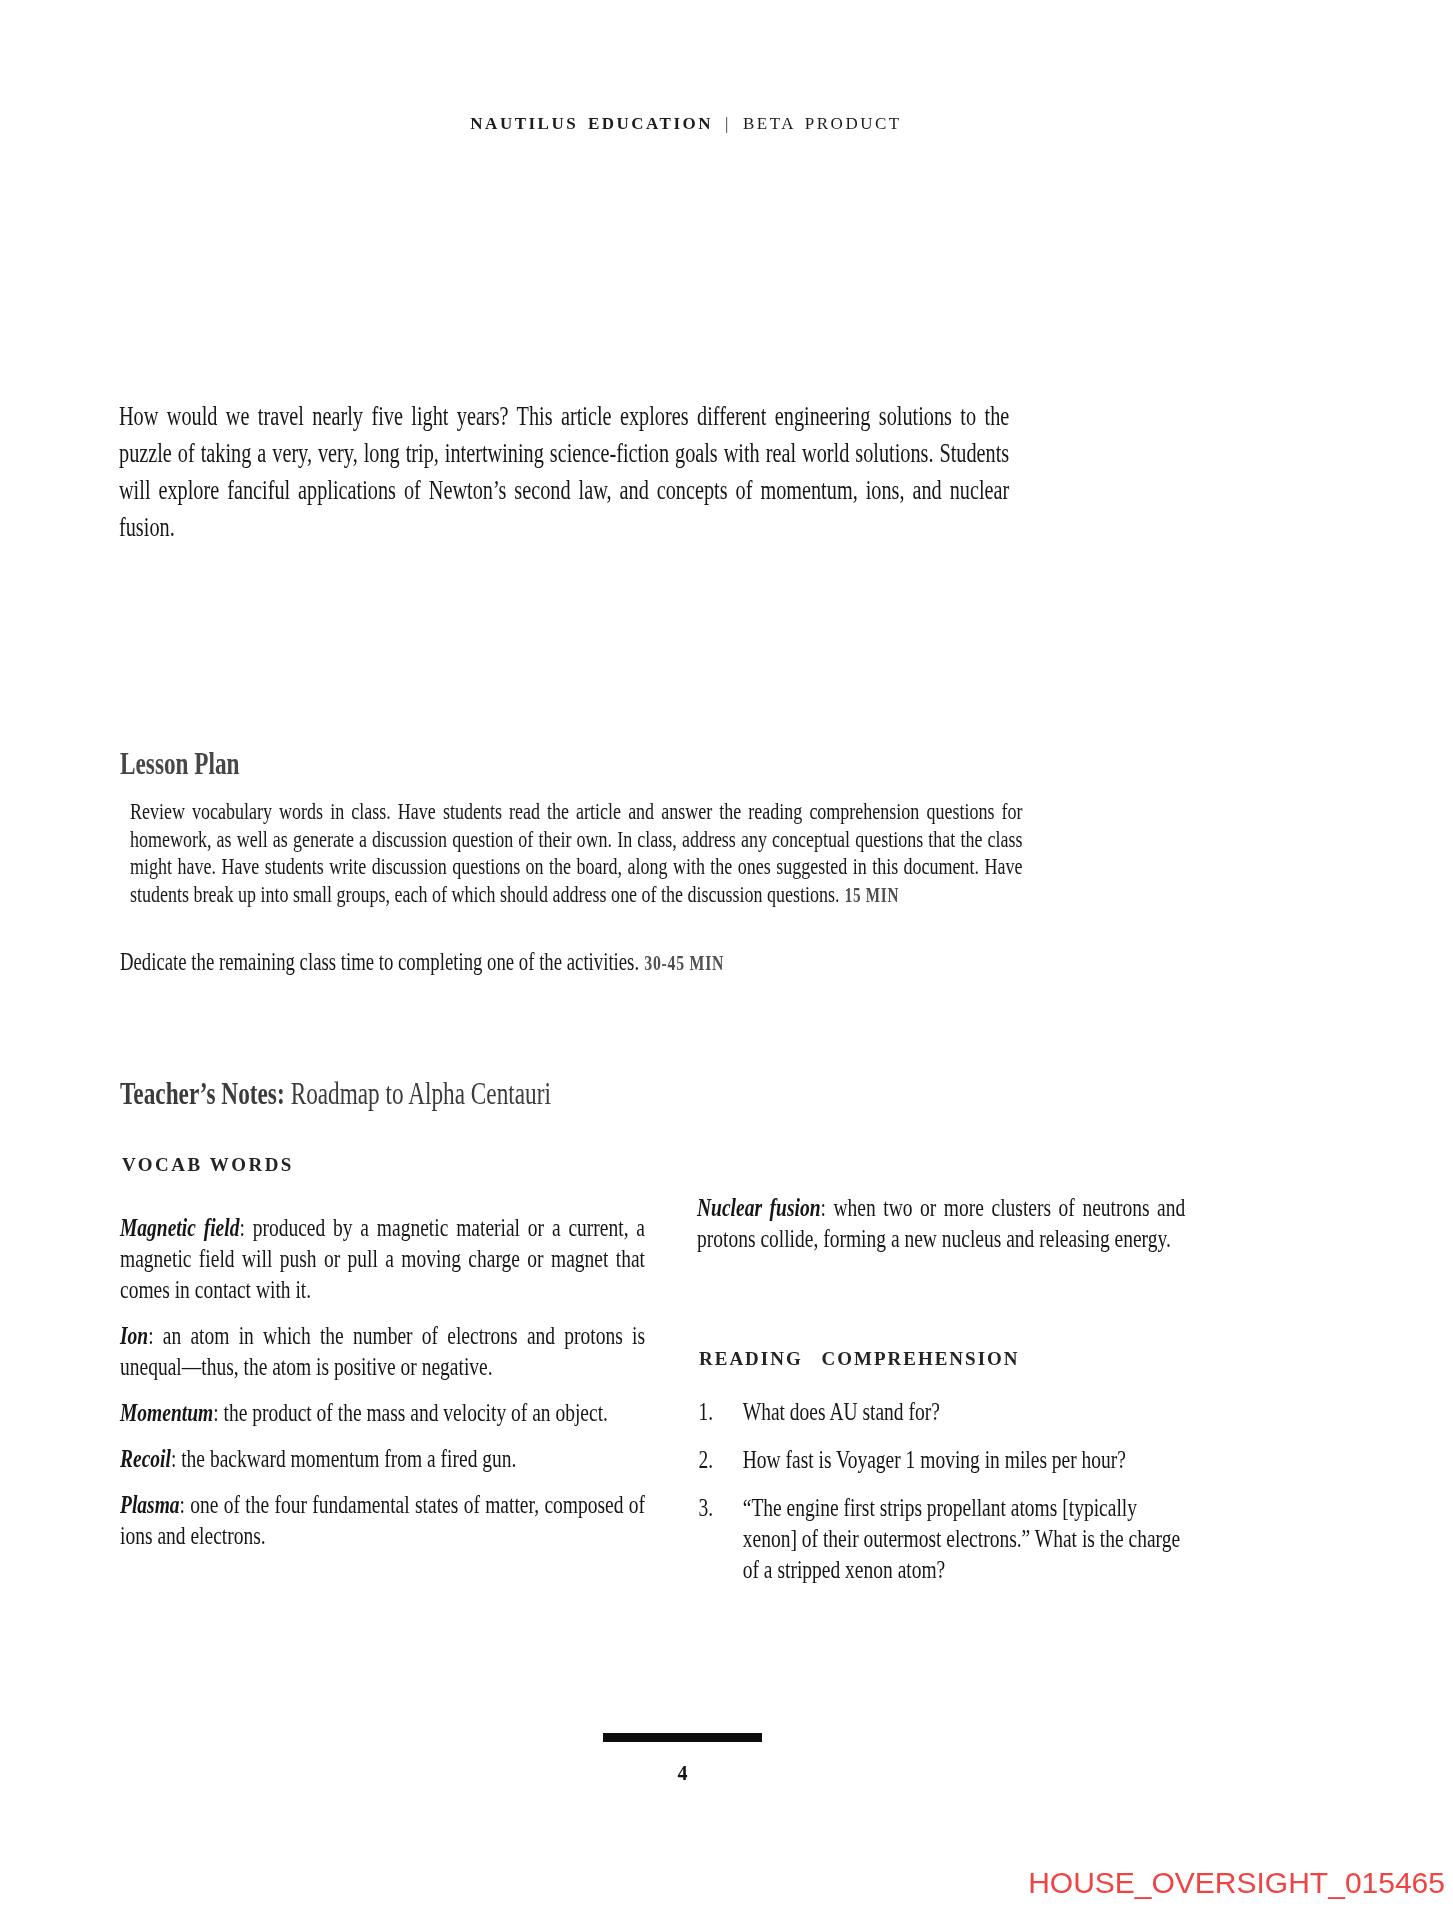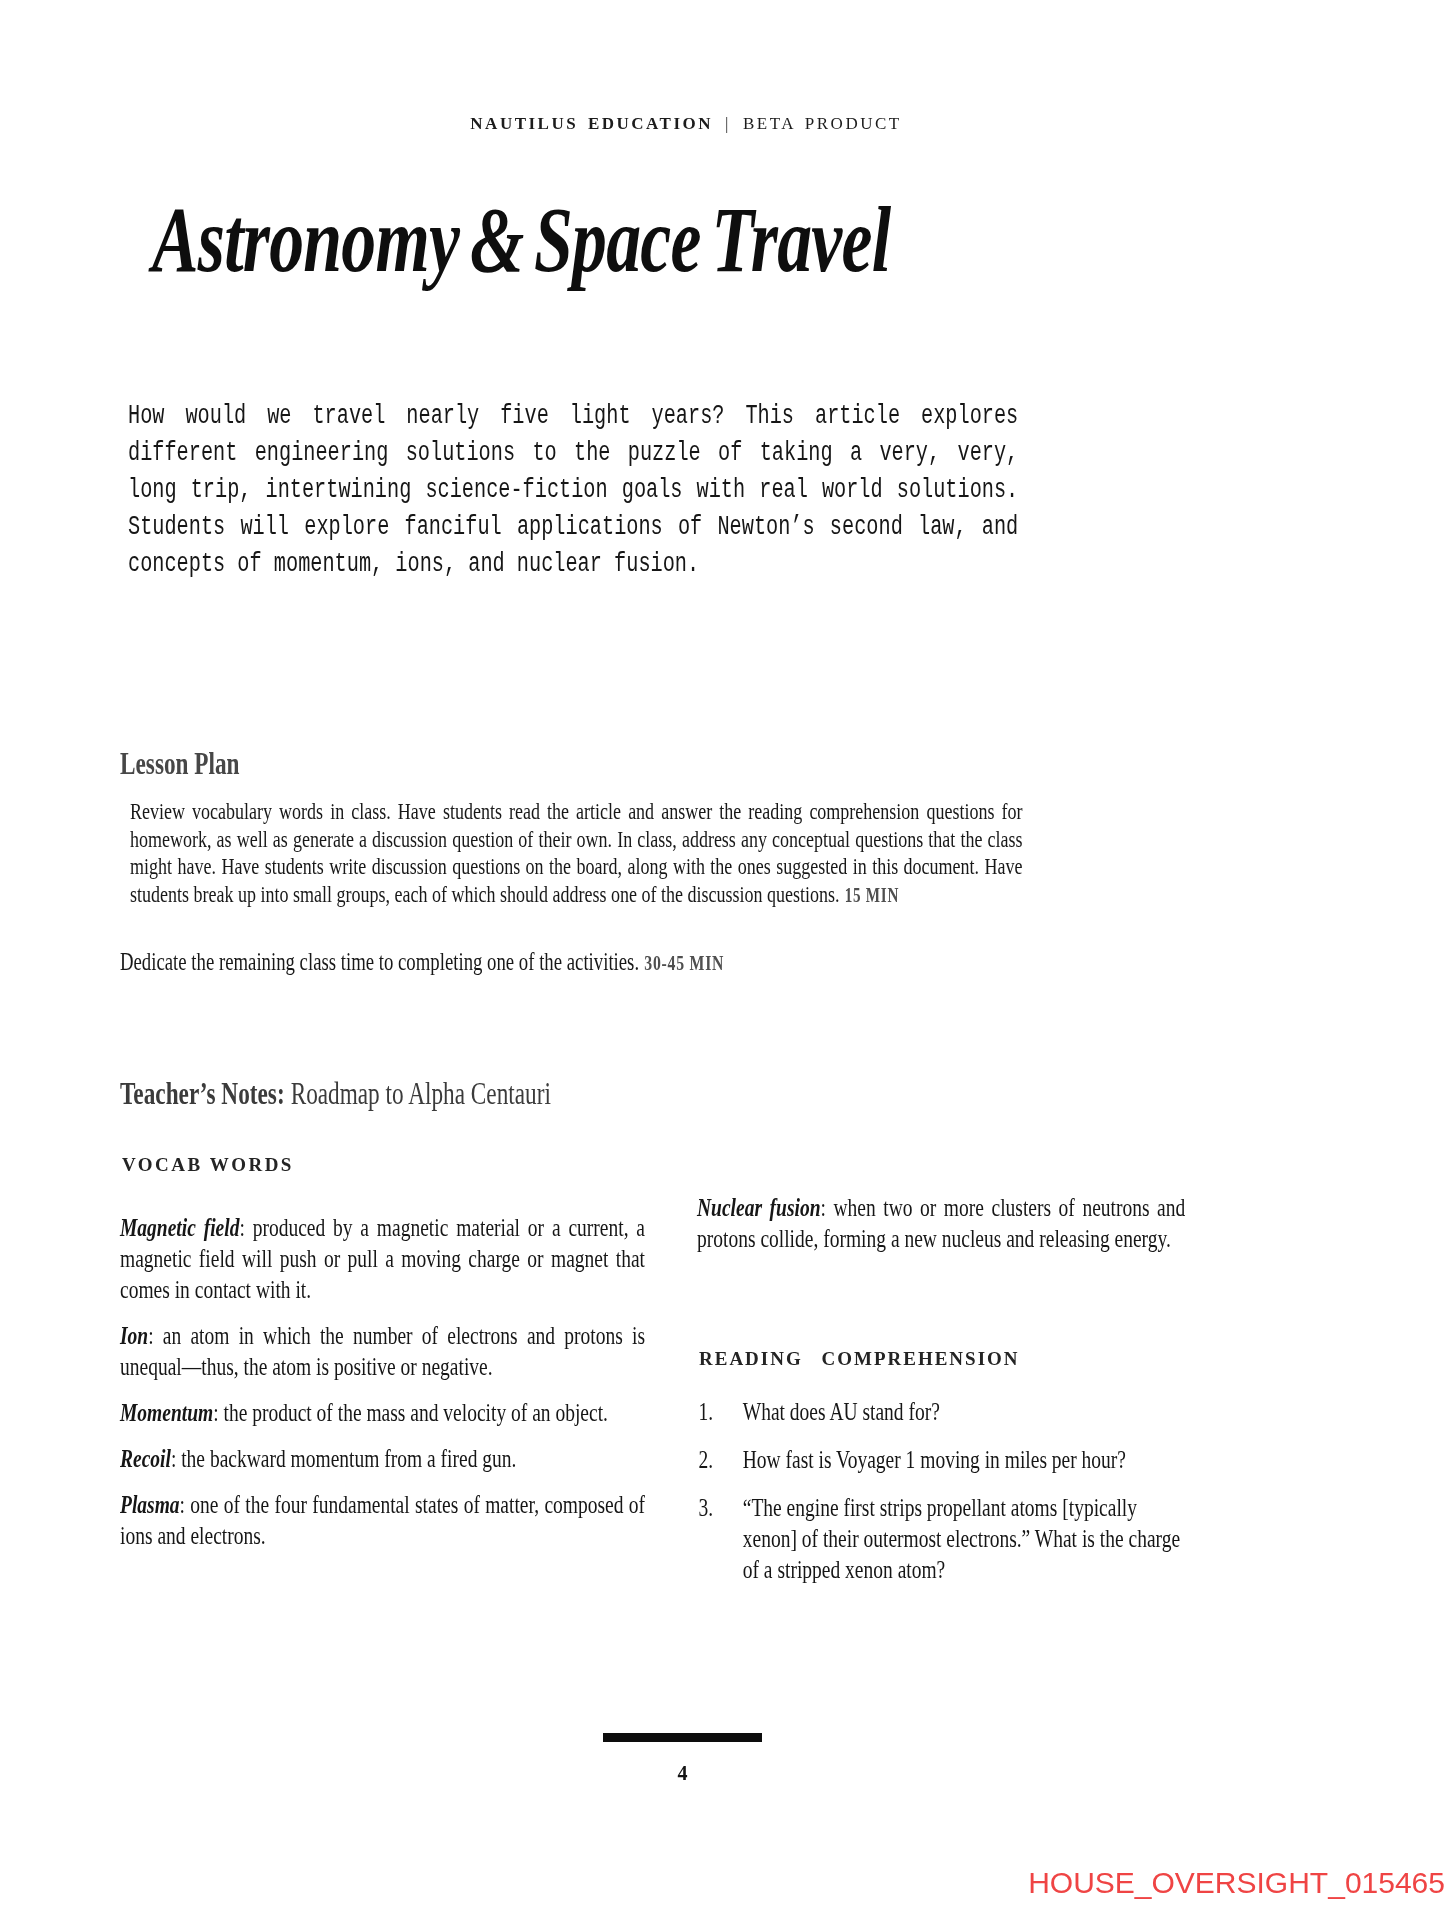--- a/index.html
+++ b/index.html
@@ -27,21 +27,21 @@
   .doc-header .product { font-weight: normal; }
 
   .title-wrap { position: absolute; left: 152px; top: 186px; width: 1200px; }
   .title-inner {
     display: inline-block; white-space: nowrap;
     font-size: 93px; font-weight: bold; font-style: italic;
     letter-spacing: -1px; word-spacing: -8px; color: #0e0e0e;
     transform: scaleX(0.75); transform-origin: 0 0;
   }
 
-  .intro-wrap { position: absolute; left: 128px; top: 398px; width: 890px; font-family: Liberation Mono, monospace; }
+  .intro-wrap { position: absolute; left: 119px; top: 398px; width: 890px; }
   .intro-inner {
     width: 1187px; font-size: 27px; line-height: 37px;
     text-align: justify; color: #161616;
   }
 
   .lesson-heading-wrap { position: absolute; left: 120px; top: 746px; }
   .lesson-heading-inner {
     white-space: nowrap; font-size: 31px; font-weight: bold; color: #474747;
   }
 
@@ -104,23 +104,20 @@
 </style>
 </head>
 <body>
 
 <div class="page">
 
   <div class="doc-header">
     <span class="brand">NAUTILUS EDUCATION</span><span class="sep">|</span><span class="product">BETA PRODUCT</span>
   </div>
 
-  <div class="title-wrap">
-    <span class="title-inner">Astronomy &amp; Space Travel</span>
-  </div>
 
   <div class="intro-wrap">
     <div class="intro-inner cx">How would we travel nearly five light years? This article explores different engineering solutions to the puzzle of taking a very, very, long trip, intertwining science-fiction goals with real world solutions. Students will explore fanciful applications of Newton’s second law, and concepts of momentum, ions, and nuclear fusion.</div>
   </div>
 
   <div class="lesson-heading-wrap">
     <div class="lesson-heading-inner cx">Lesson Plan</div>
   </div>
 
   <div class="lesson-para-wrap">

